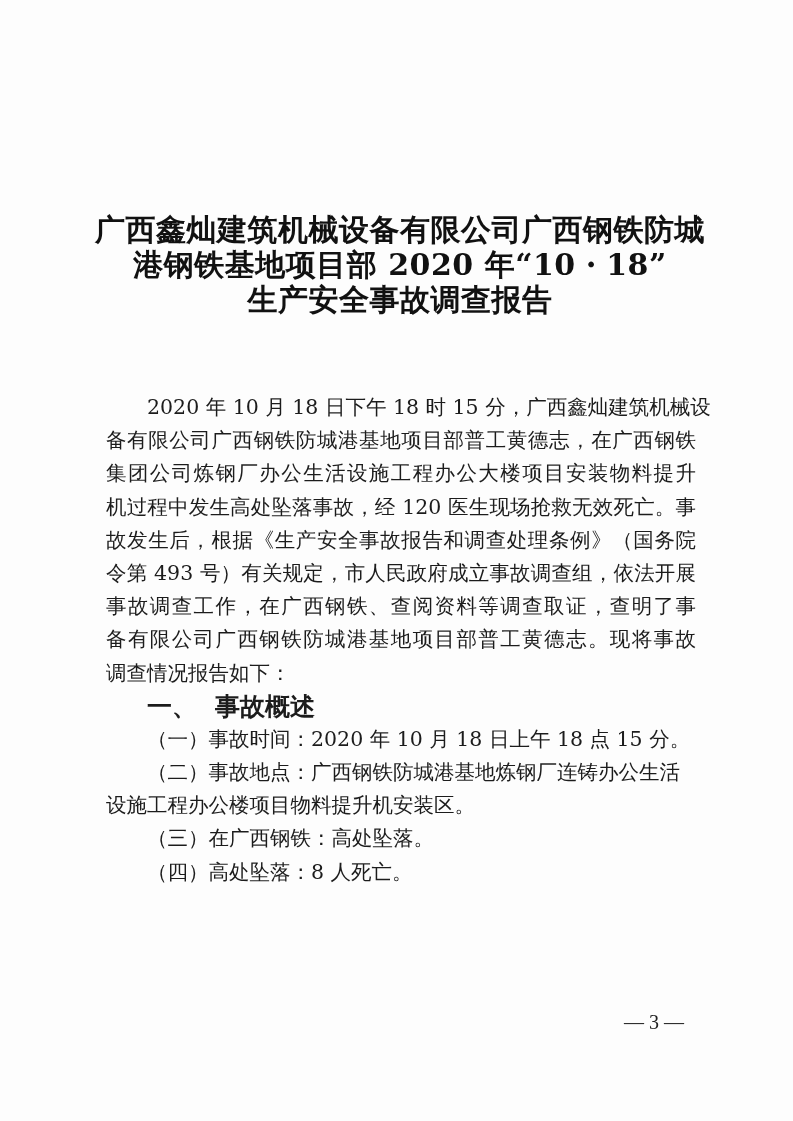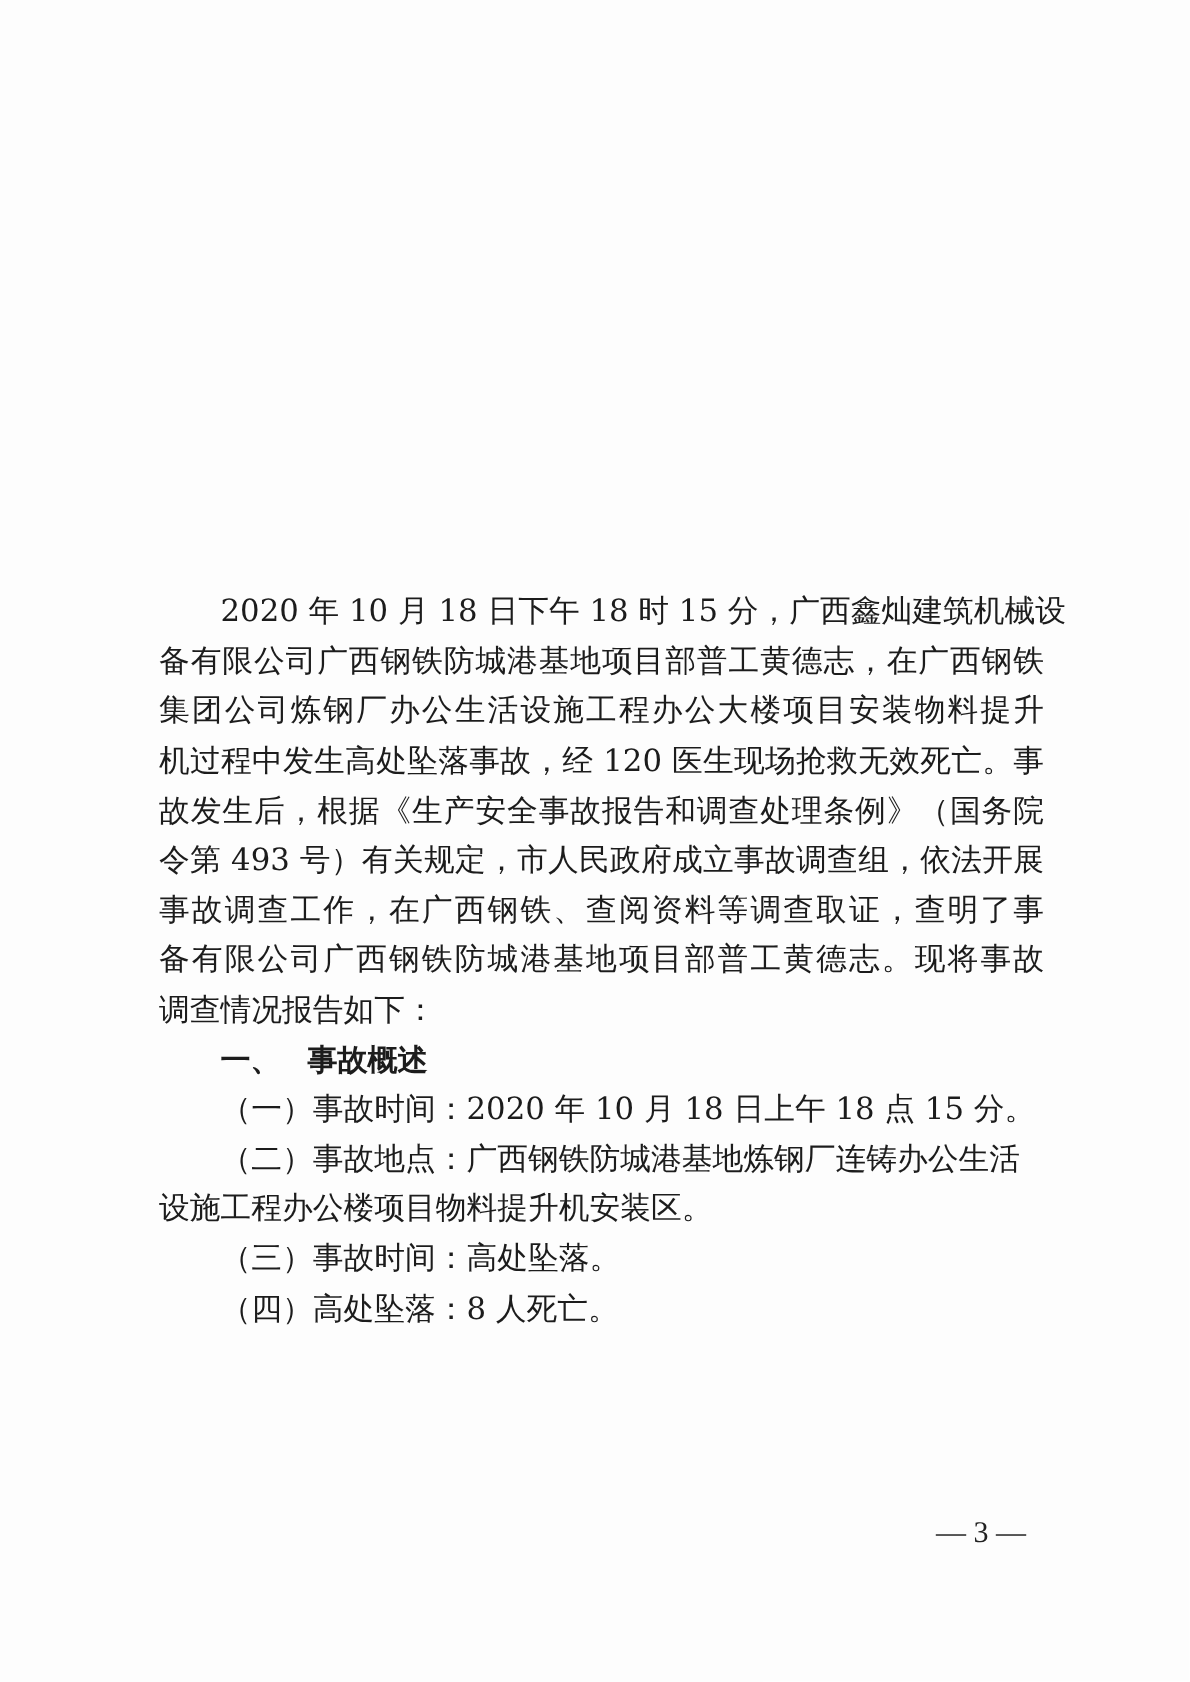--- a/index.html
+++ b/index.html
@@ -60,21 +60,21 @@
   }
   .indent {
     padding-left: 41px;
     margin-top: 27px;
   }
   .heading {
     font-family: "DejaVu Sans", "Liberation Sans", sans-serif;
     font-weight: bold;
     text-align-last: left;
     padding-left: 41px;
-    font-size: 20px;
+    font-size: 25px;
   }
   .heading .gap {
     display: inline-block;
     width: 18px;
   }
   .item {
     text-align-last: left;
     padding-left: 41px;
   }
   .page-number {
@@ -85,20 +85,25 @@
     font-size: 20px;
     color: #222;
     white-space: nowrap;
   }
 </style>
 </head>
 <body>
 
 <div class="page">
 
+  <div class="title">
+    <span class="tline">广西鑫灿建筑机械设备有限公司广西钢铁防城</span>
+    <span class="tline">港钢铁基地项目部 2020 年“10・18”</span>
+    <span class="tline">生产安全事故调查报告</span>
+  </div>
 
   <div class="body">
     <div>
       <span class="line indent">2020 年 10 月 18 日下午 18 时 15 分，广西鑫灿建筑机械设</span>
       <span class="line">备有限公司广西钢铁防城港基地项目部普工黄德志，在广西钢铁</span>
       <span class="line">集团公司炼钢厂办公生活设施工程办公大楼项目安装物料提升</span>
       <span class="line">机过程中发生高处坠落事故，经 120 医生现场抢救无效死亡。事</span>
       <span class="line">故发生后，根据《生产安全事故报告和调查处理条例》（国务院</span>
       <span class="line">令第 493 号）有关规定，市人民政府成立事故调查组，依法开展</span>
       <span class="line">事故调查工作，在广西钢铁、查阅资料等调查取证，查明了事</span>
@@ -113,21 +118,21 @@
     <div class="line item">
       <span>（一）事故时间：</span><span>2020 年 10 月 18 日上午 18 点 15 分。</span>
     </div>
 
     <div class="line item">
       <span>（二）事故地点：</span><span>广西钢铁防城港基地炼钢厂连铸办公生活</span>
     </div>
     <div class="line last">设施工程办公楼项目物料提升机安装区。</div>
 
     <div class="line item">
-      <span>（三）事故时间：</span><span>高处坠落。</span>
+      <span>（三）在广西钢铁：</span><span>高处坠落。</span>
     </div>
 
     <div class="line item">
       <span>（四）高处坠落：</span><span>8 人死亡。</span>
     </div>
   </div>
 
   <div class="page-number">— 3 —</div>
 </div>
 

